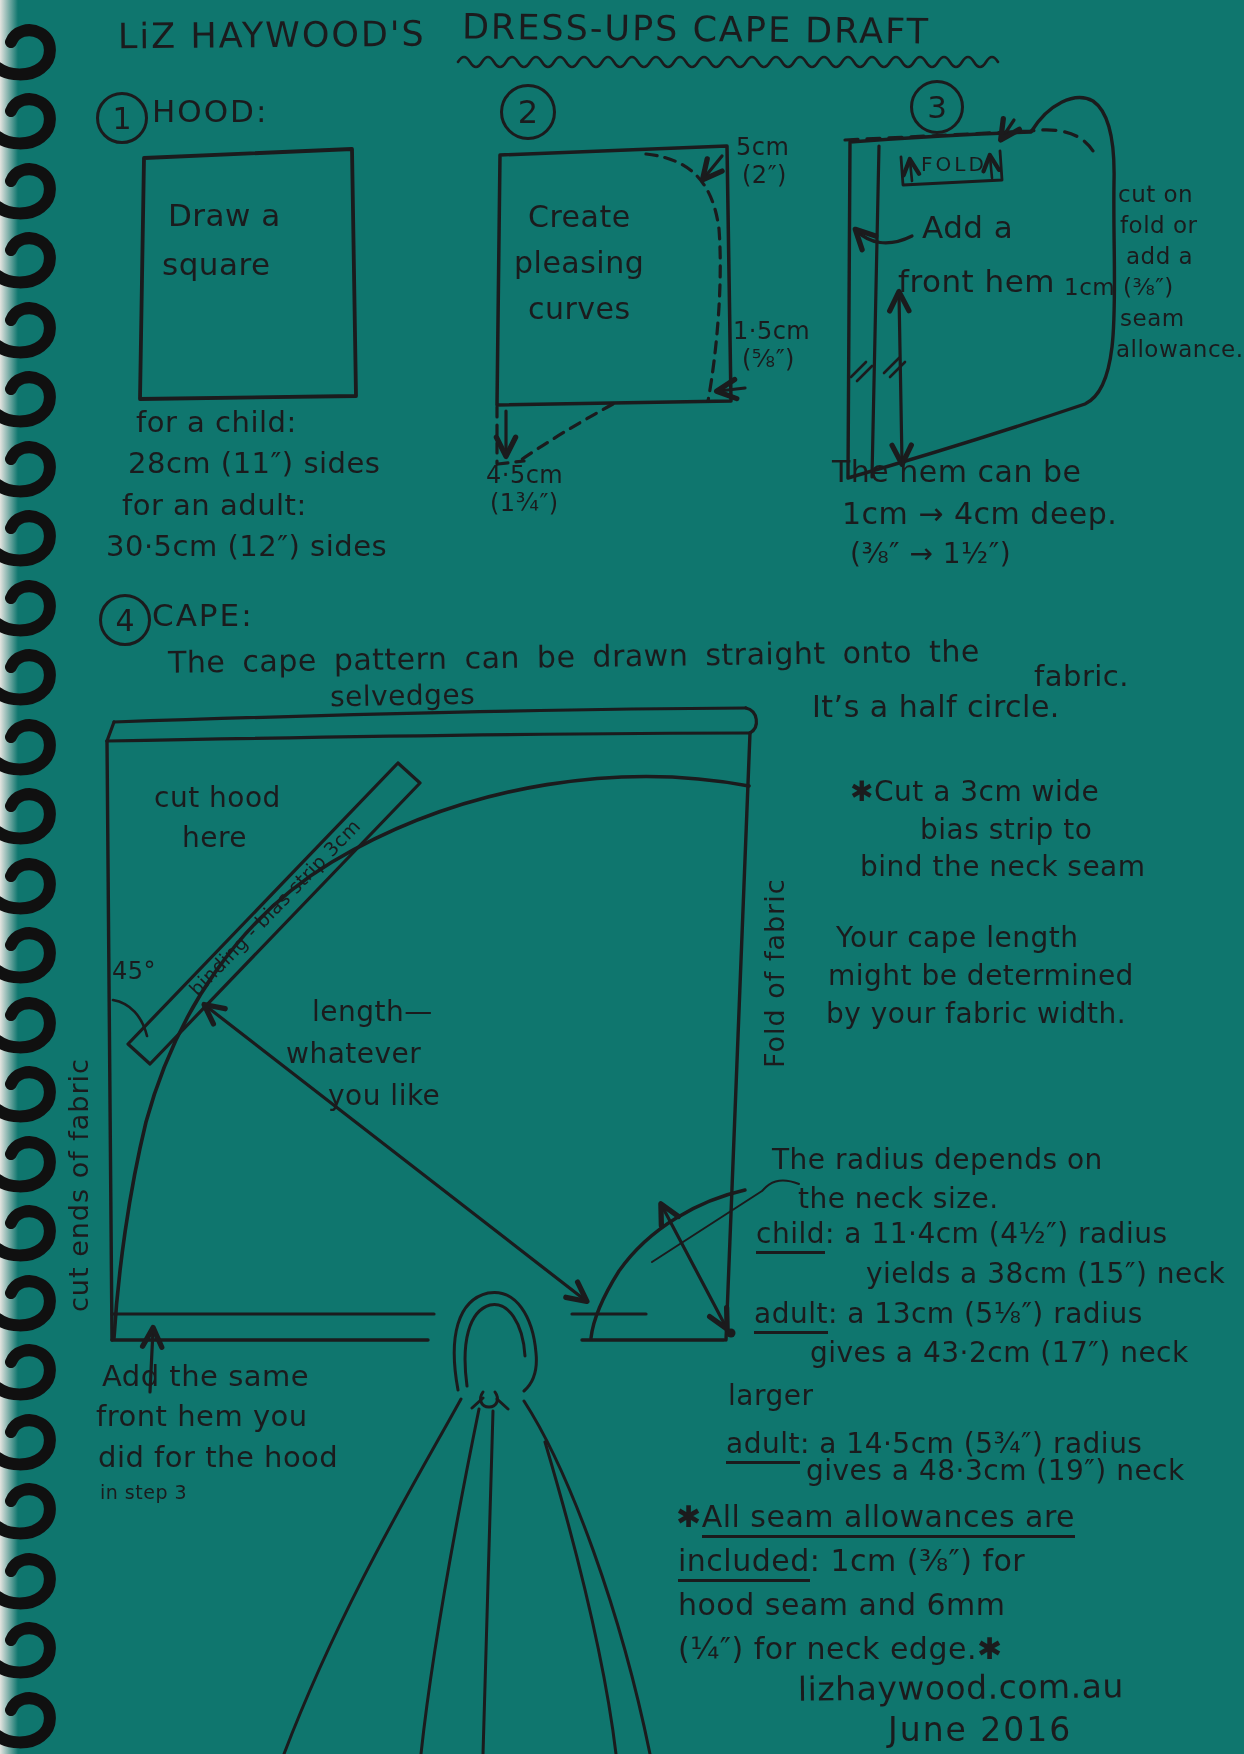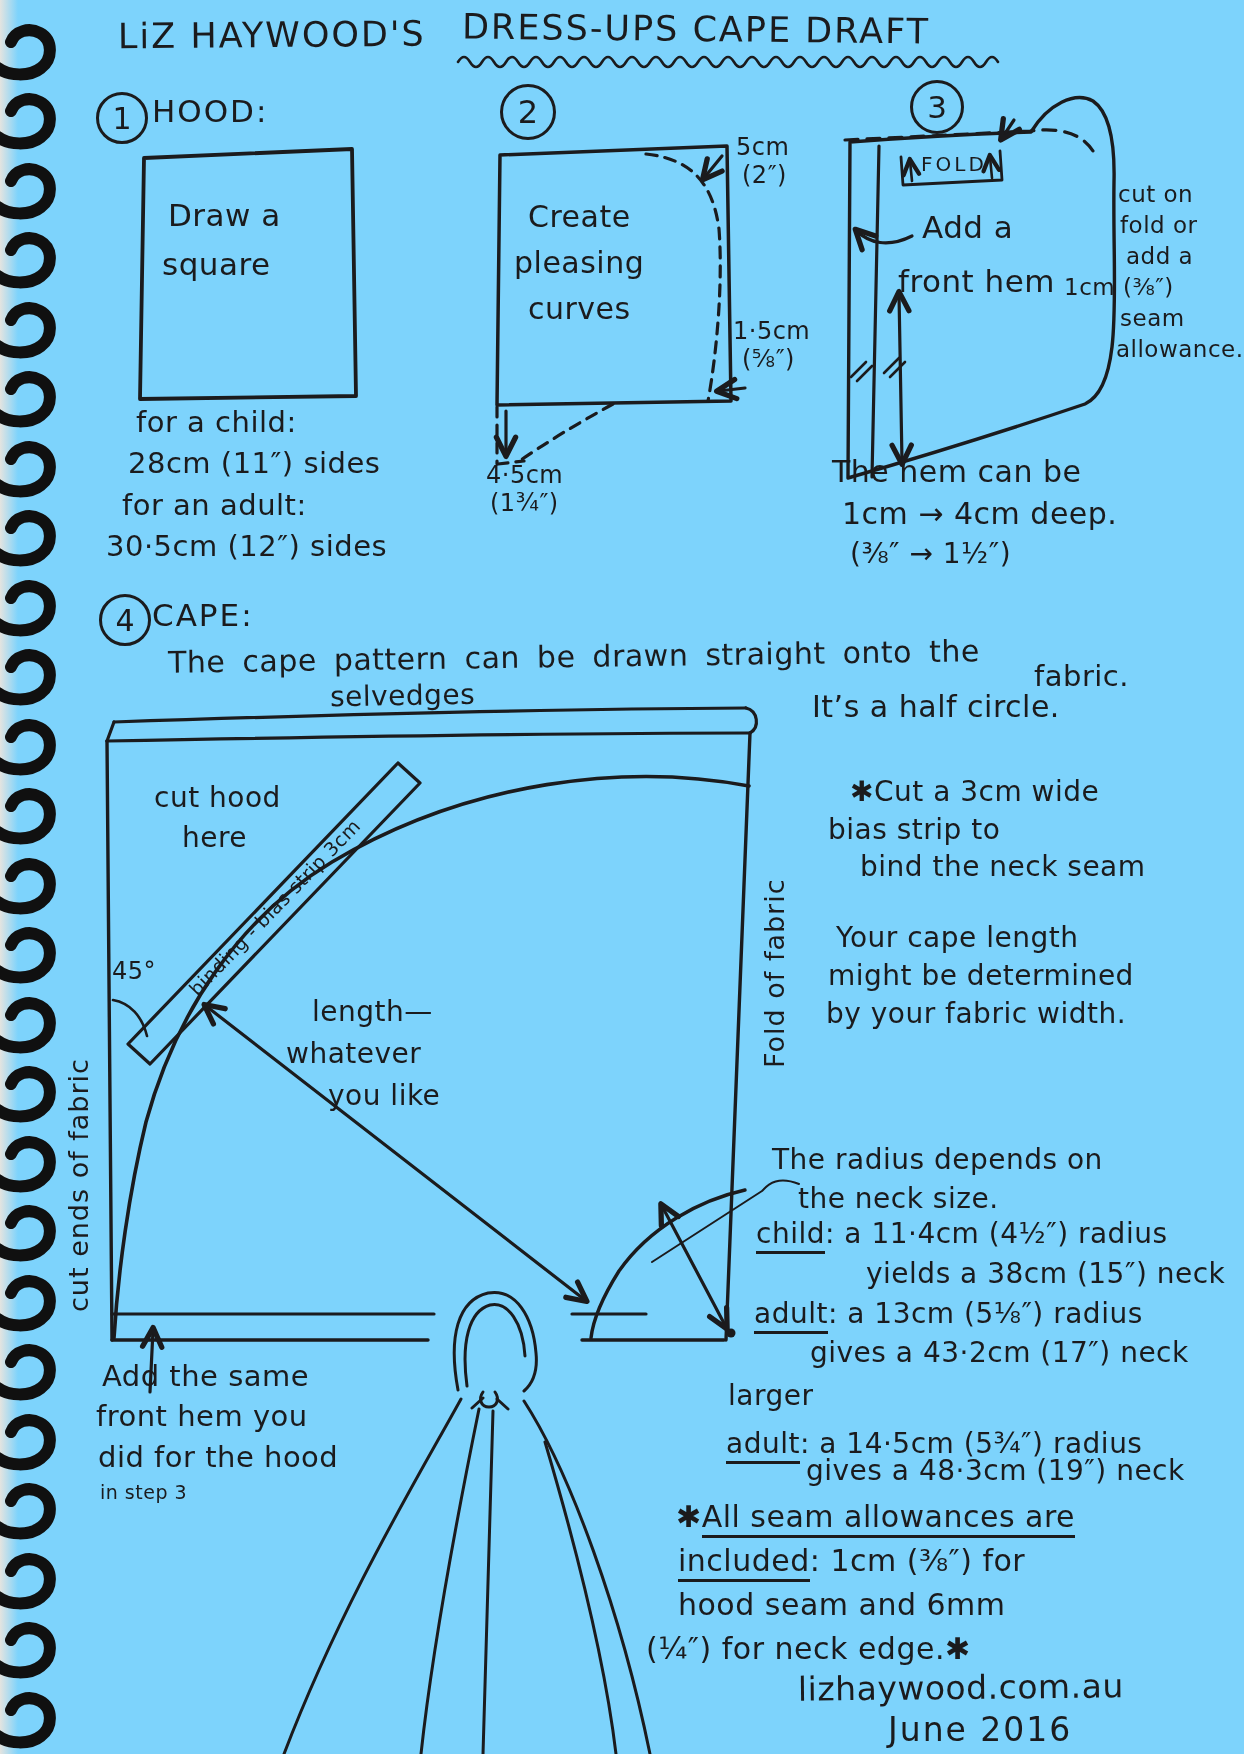--- a/index.html
+++ b/index.html
@@ -1,16 +1,16 @@
 <!DOCTYPE html>
 <html><head>
 <meta charset="utf-8">
 <style>
   html,body{margin:0;padding:0;background:#9a9a9a;}
-  .page{position:relative;width:1244px;height:1754px;background:#7dd3fc;overflow:hidden;
+  .page{position:relative;width:1244px;height:1754px;background:#0f766e;overflow:hidden;
         font-family:"DejaVu Sans",sans-serif;color:#1b1b1d;}
   .page::before{content:"";position:absolute;left:0;top:0;width:18px;height:100%;
         background:linear-gradient(90deg,#e4e4e0,rgba(255,255,255,0));pointer-events:none;}
   svg.draw{position:absolute;left:0;top:0;pointer-events:none;}
   .hw{position:absolute;white-space:nowrap;line-height:1.12;letter-spacing:.5px;}
   .circle-num{position:absolute;border:3px solid #1b1b1d;border-radius:50%;
         display:flex;align-items:center;justify-content:center;}
   .u{border-bottom:3px solid #1b1b1d;padding-bottom:1px;}
   .vert{transform:rotate(-90deg);transform-origin:0 0;}
 </style>
@@ -181,21 +181,21 @@
   <div class="hw" style="left:182px;top:822px;font-size:28px;">here</div>
   <div class="hw" style="left:139px;top:897px;width:272px;font-size:19px;text-align:center;transform:rotate(-46deg);">binding - bias strip 3cm</div>
   <div class="hw" style="left:112px;top:958px;font-size:24px;">45°</div>
   <div class="hw vert" style="left:64px;top:1312px;width:480px;font-size:27px;letter-spacing:1px;">cut ends of fabric</div>
   <div class="hw vert" style="left:760px;top:1068px;width:315px;font-size:27px;letter-spacing:1px;">Fold of fabric</div>
   <div class="hw" style="left:312px;top:996px;font-size:28px;">length—</div>
   <div class="hw" style="left:286px;top:1038px;font-size:28px;">whatever</div>
   <div class="hw" style="left:328px;top:1080px;font-size:28px;text-align:center;">you like</div>
 
   <div class="hw" style="left:850px;top:776px;font-size:28px;">✱Cut a 3cm wide</div>
-  <div class="hw" style="left:828px;top:814px;font-size:28px;">bias strip to</div>
+  <div class="hw" style="left:920px;top:814px;font-size:28px;">bias strip to</div>
   <div class="hw" style="left:860px;top:851px;font-size:28px;">bind the neck seam</div>
   <div class="hw" style="left:836px;top:922px;font-size:28px;">Your cape length</div>
   <div class="hw" style="left:828px;top:960px;font-size:28px;">might be determined</div>
   <div class="hw" style="left:826px;top:998px;font-size:28px;">by your fabric width.</div>
 
   <div class="hw" style="left:772px;top:1144px;font-size:28px;">The radius depends on</div>
   <div class="hw" style="left:798px;top:1183px;font-size:28px;">the neck size.</div>
   <div class="hw" style="left:756px;top:1218px;font-size:28px;">
     <span class="u">child</span><span>: a 11·4cm (4½″) radius</span>
   </div>
@@ -215,18 +215,18 @@
   <div class="hw" style="left:98px;top:1441px;font-size:29px;">did for the hood</div>
   <div class="hw" style="left:100px;top:1482px;font-size:19px;">in step 3</div>
 
   <div class="hw" style="left:676px;top:1500px;font-size:30px;">
     <span>✱</span><span class="u">All seam allowances are</span>
   </div>
   <div class="hw" style="left:678px;top:1544px;font-size:30px;">
     <span class="u">included</span><span>: 1cm (⅜″) for</span>
   </div>
   <div class="hw" style="left:678px;top:1588px;font-size:30px;">hood seam and 6mm</div>
-  <div class="hw" style="left:646px;top:1632px;font-size:30px;">(¼″) for neck edge.✱</div>
+  <div class="hw" style="left:678px;top:1632px;font-size:30px;">(¼″) for neck edge.✱</div>
 
   <div class="hw" style="left:798px;top:1670px;font-size:33px;transform:rotate(-.6deg);">lizhaywood.com.au</div>
   <div class="hw" style="left:888px;top:1712px;font-size:33px;letter-spacing:2px;">June 2016</div>
 
 </div>
 
 </body></html>

